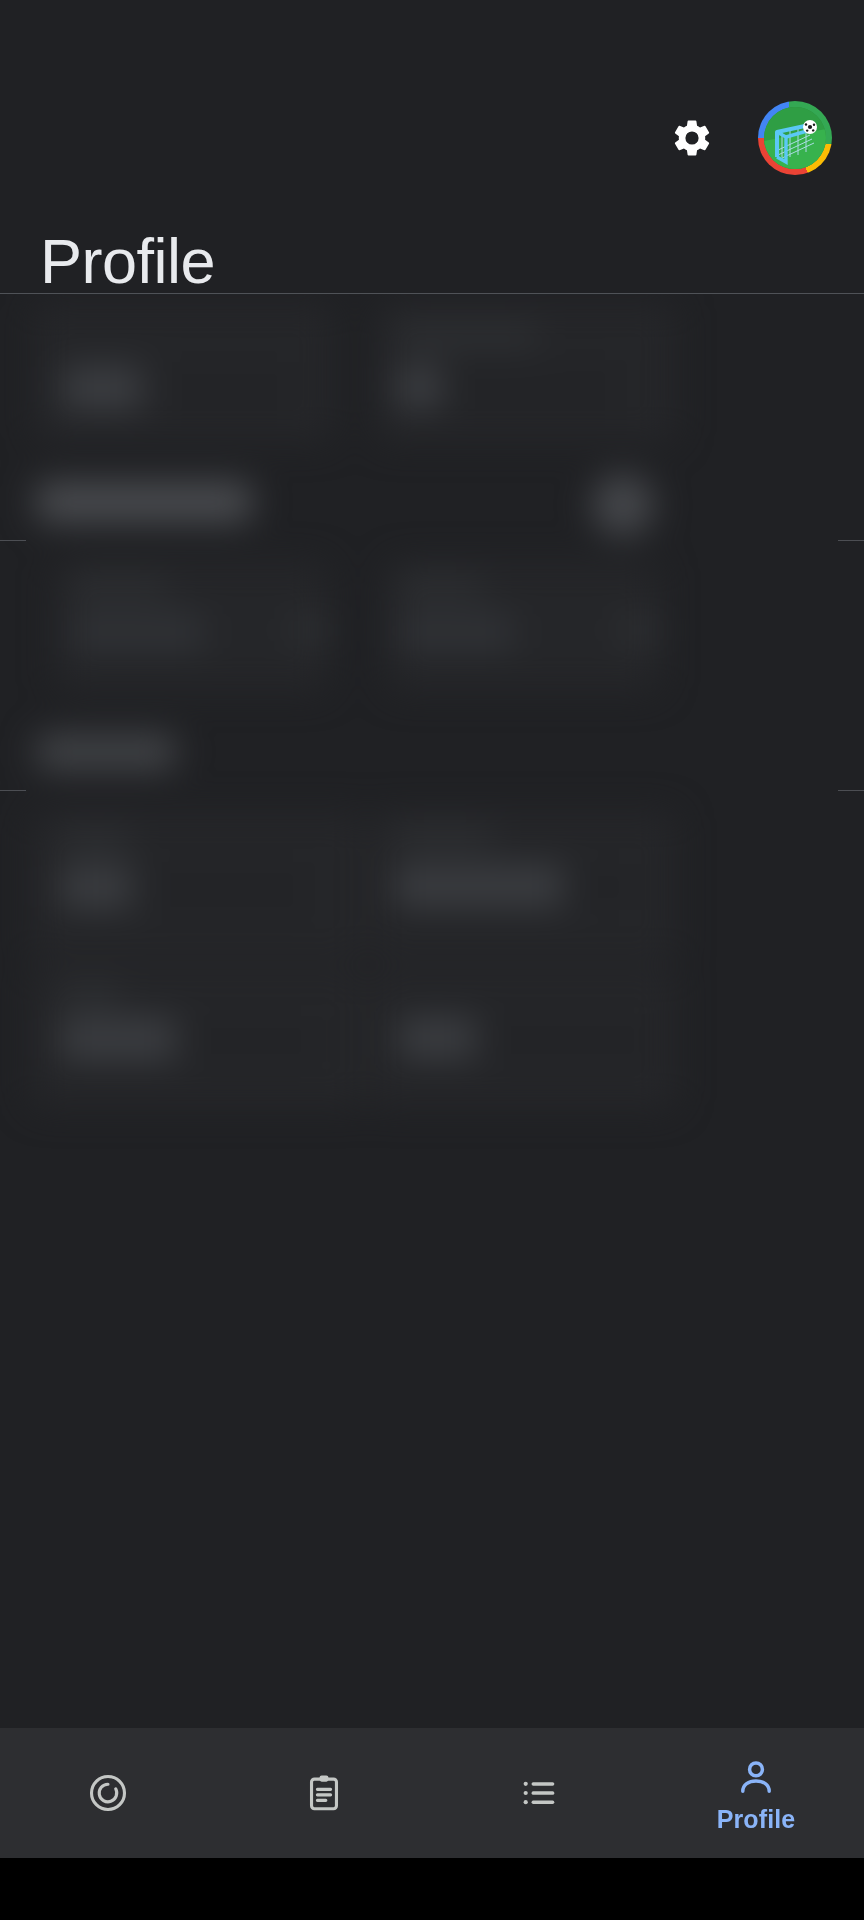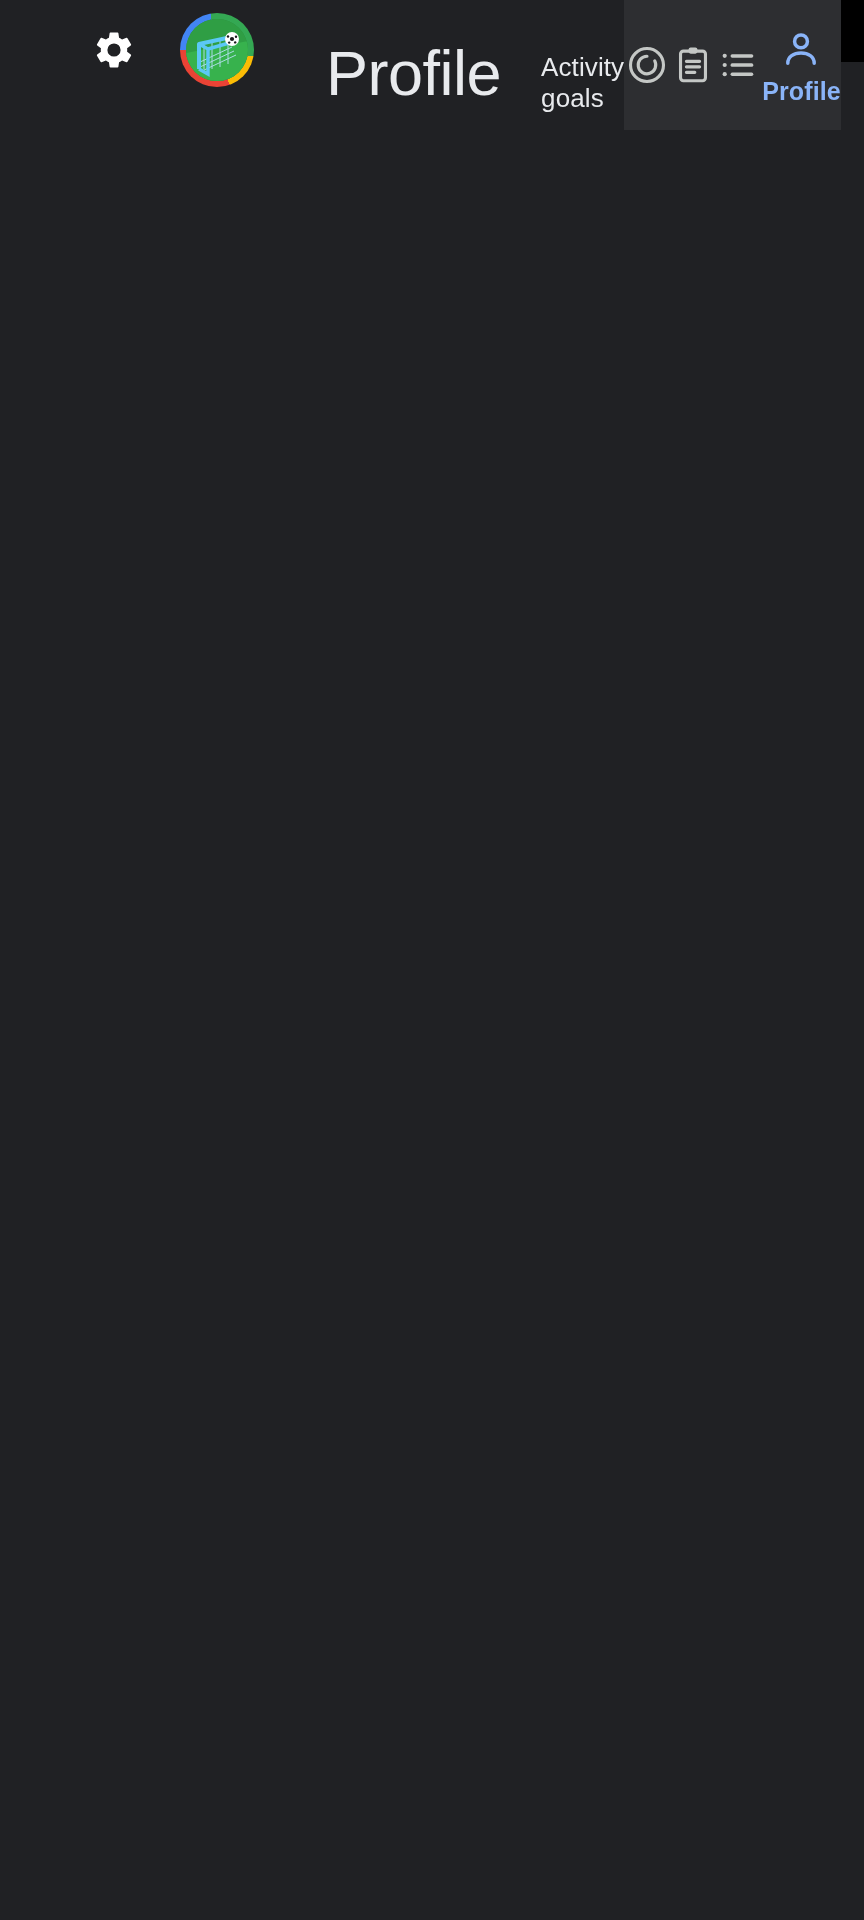--- a/index.html
+++ b/index.html
@@ -6,21 +6,21 @@
   html, body { width:864px; height:1920px; }
   body {
     background:#000;
     font-family:"Liberation Sans", sans-serif;
     overflow:hidden;
   }
   .phone {
     position:relative;
     width:864px; height:1920px;
     background:#202124;
-    display:flex; flex-direction:row;
+    display:flex; flex-direction:column;
   }
 
   
   .statusbar { height:88px; flex:0 0 88px; }
 
   .topbar {
     height:100px; flex:0 0 100px;
     display:flex; align-items:center; justify-content:flex-end;
     padding-right:32px; gap:40px;
   }
@@ -151,21 +151,20 @@
             <circle cx="43.2" cy="23.6" r="1.2"></circle>
             <circle cx="49.2" cy="23.4" r="1.2"></circle>
           </g>
         </svg>
       </div>
     </div>
 
   </div>
 
   <h1 class="title">Profile</h1>
-  <div class="subtitle">Activity goals</div>
 
   <div class="divider-full"></div>
 
   <div class="content">
 
     <div class="blur-layer">
 
       <div class="blk card" style="left:34px;  top:8px;   width:300px; height:140px;"></div>
       <div class="blk card" style="left:376px; top:8px;   width:300px; height:140px;"></div>
       <div class="blk lite" style="left:62px;  top:72px;  width:80px;  height:44px;"></div>

